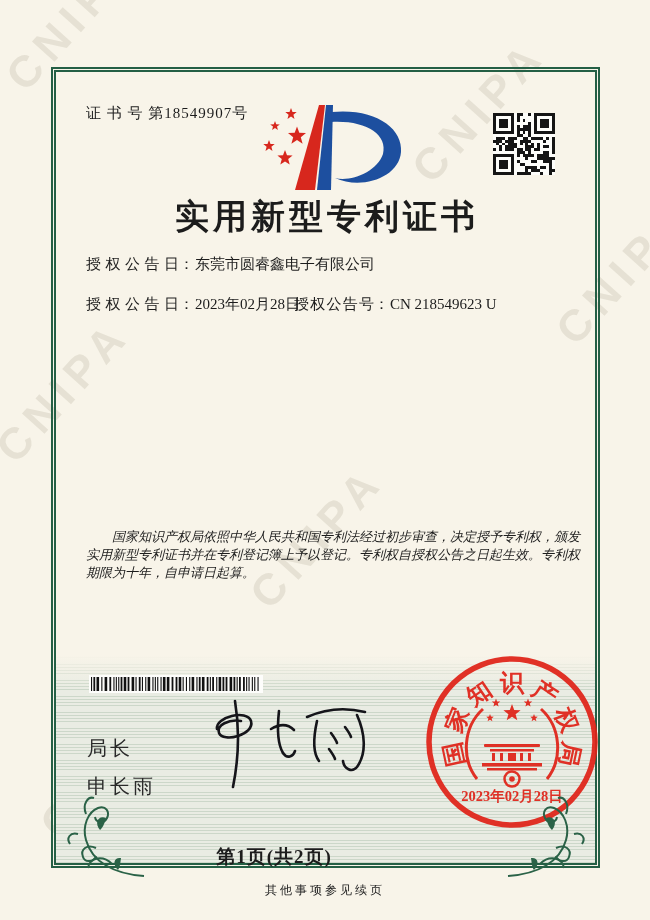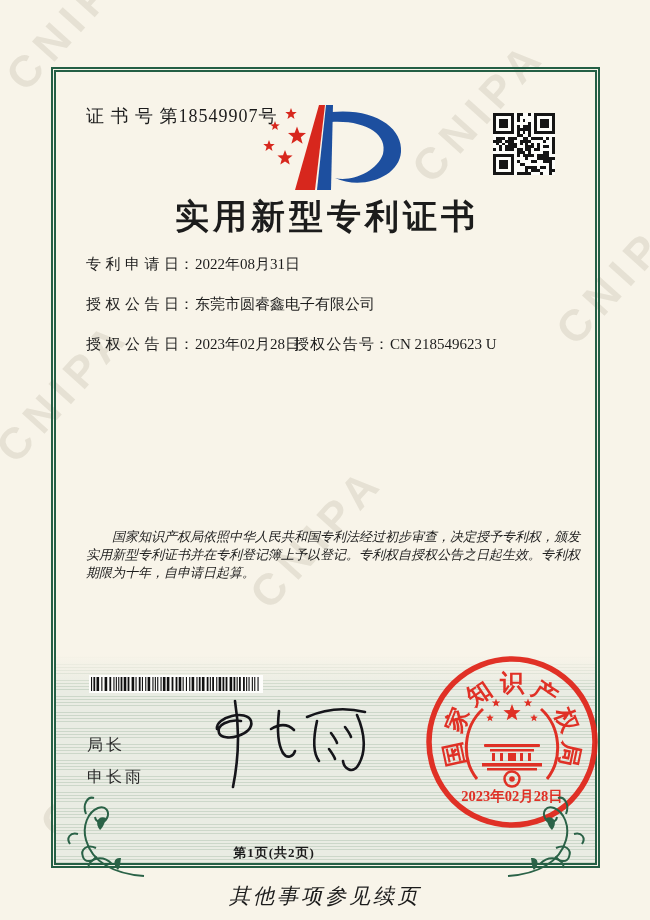--- a/index.html
+++ b/index.html
@@ -13,48 +13,48 @@
     font-weight:bold;font-size:44px;letter-spacing:8px;color:var(--wm);
     opacity:.28;transform:rotate(-48deg);white-space:nowrap;user-select:none;}
   .wm1{left:-14px;top:-6px}.wm2{left:392px;top:86px}.wm3{left:536px;top:248px}
   .wm4{left:-24px;top:366px}.wm5{left:230px;top:512px}.wm6{left:20px;top:742px}
   .guilloche{position:absolute;left:56px;top:655px;width:539px;height:208px;z-index:1;
     background:repeating-linear-gradient(180deg,var(--gbg) 0 2.4px,var(--gline) 2.4px 3.2px);}
   .guilloche::before{content:"";position:absolute;left:0;top:0;right:0;height:34px;
     background:linear-gradient(180deg,var(--cream),rgba(248,244,233,0));}
   .frame{position:absolute;left:51px;top:67px;width:549px;height:801px;z-index:2;
     border:5px double var(--green);box-sizing:border-box;pointer-events:none;}
-  .certno{position:absolute;left:86px;top:104px;z-index:3;font-size:18px;letter-spacing:1px;}
+  .certno{position:absolute;left:86px;top:104px;z-index:3;font-size:15px;letter-spacing:1px;}
   .logo{position:absolute;left:253px;top:100px;width:175px;height:97px;z-index:3;}
   .qr{position:absolute;left:493px;top:113px;width:62px;height:62px;z-index:3;background:#fdfdfa;}
   .title{position:absolute;left:2px;top:194px;width:650px;z-index:3;text-align:center;
     font-size:34px;font-weight:bold;letter-spacing:4px;}
   .fields{position:absolute;left:86px;top:252px;width:494px;z-index:3;font-size:15px;}
   .frow{position:relative;height:24px;line-height:24px;margin-bottom:16px;white-space:nowrap;}
   .flabel{display:inline-block;width:93px;text-align:justify;text-align-last:justify;vertical-align:top;}
   .fcolon{display:inline-block;width:16px;}
   .pair2{position:absolute;left:208px;top:0;}
   .pair2 .flabel{width:80px;}
   .paras{position:absolute;left:86px;top:528px;width:494px;z-index:3;font-size:13px;
     line-height:18px;text-align:justify;font-style:italic;}
   .paras p{margin:0 0 2px 0;text-indent:2em;}
   .barcode{position:absolute;left:89px;top:675px;width:174px;height:18px;z-index:3;background:#fdfdfb;}
   .director{position:absolute;left:87px;top:735px;z-index:3;
-    font-family:"Liberation Sans",sans-serif;font-size:16px;letter-spacing:3px;color:#2a2a2a;}
+    font-family:"Liberation Sans",sans-serif;font-size:20px;letter-spacing:3px;color:#2a2a2a;}
   .director div{margin-bottom:11px;}
   .sig{position:absolute;left:195px;top:695px;width:190px;height:105px;z-index:3;}
   .seal{position:absolute;left:421px;top:651px;width:182px;height:182px;z-index:4;opacity:.93;}
   .seal text{font-family:"Liberation Serif",serif;}
   .ornament{position:absolute;width:110px;height:92px;z-index:5;}
   .orn-left{left:40px;top:790px;}
   .orn-right{left:502px;top:790px;transform:scaleX(-1);}
   .pagenum{position:absolute;left:0;top:844px;width:548px;z-index:3;text-align:center;
-    font-size:13px;font-weight:bold;letter-spacing:1px;}
+    font-size:19px;font-weight:bold;letter-spacing:1px;}
   .footnote{position:absolute;left:0;top:882px;width:650px;z-index:3;text-align:center;
-    font-size:21px;font-style:italic;letter-spacing:3px;}
+    font-size:12px;letter-spacing:3px;}
 </style>
 </head>
 <body>
 
 <div class="page">
 
   <span class="wm wm1">CNIPA</span>
   <span class="wm wm2">CNIPA</span>
   <span class="wm wm3">CNIPA</span>
   <span class="wm wm4">CNIPA</span>
@@ -224,23 +224,20 @@
         <rect x="0" y="14" width="7" height="7" fill="#151515"></rect>
         <rect x="1" y="15" width="5" height="5" fill="#fdfdfa"></rect>
         <rect x="2" y="16" width="3" height="3" fill="#151515"></rect>
       </g>
   </svg>
 
   <div class="title">实用新型专利证书</div>
 
   <div class="fields">
     <div class="frow">
-      <span class="flabel">专利申请日</span><span class="fcolon">：</span><span class="fvalue">2022年08月31日</span>
-    </div>
-    <div class="frow">
       <span class="flabel">授权公告日</span><span class="fcolon">：</span><span class="fvalue">东莞市圆睿鑫电子有限公司</span>
     </div>
     <div class="frow">
       <span class="flabel">授权公告日</span><span class="fcolon">：</span><span class="fvalue">2023年02月28日</span>
       <span class="pair2">
         <span class="flabel">授权公告号</span><span class="fcolon">：</span><span class="fvalue">CN 218549623 U</span>
       </span>
     </div>
   </div>
 

